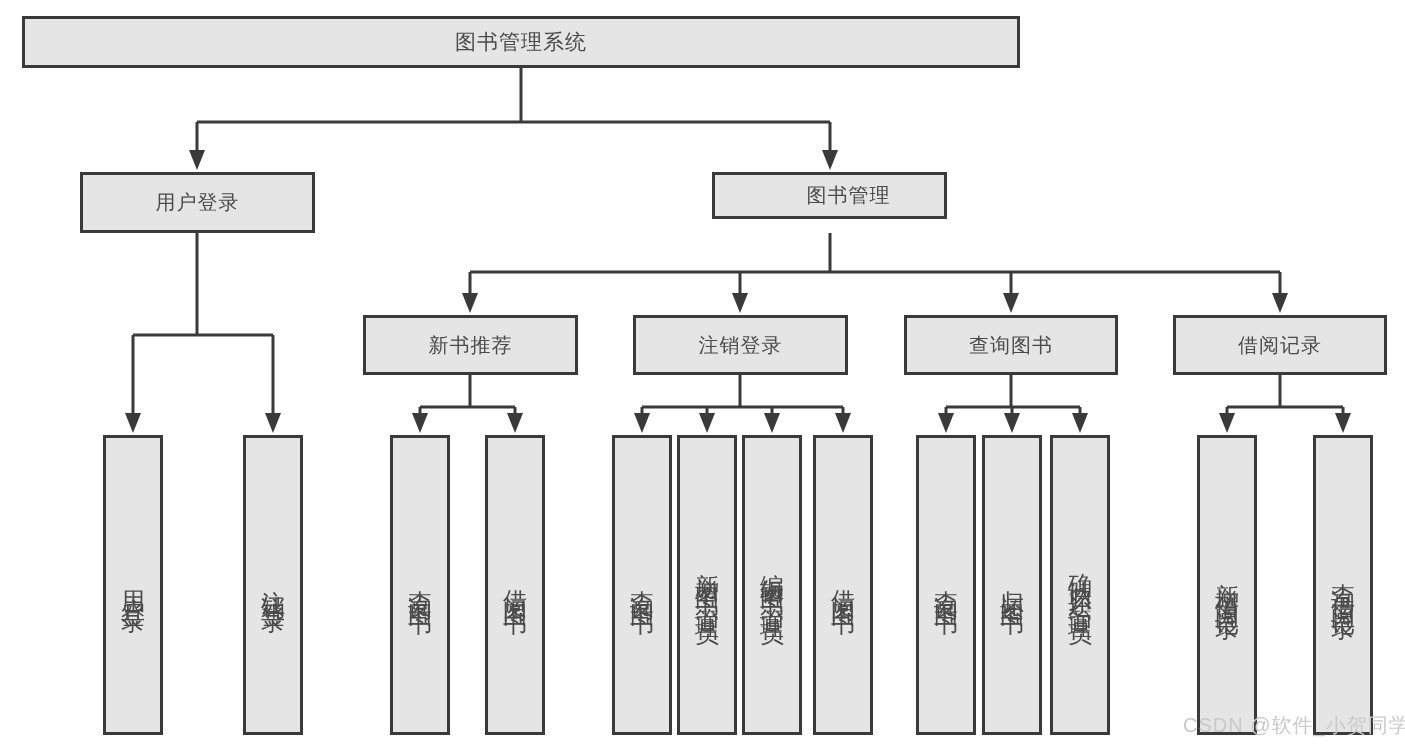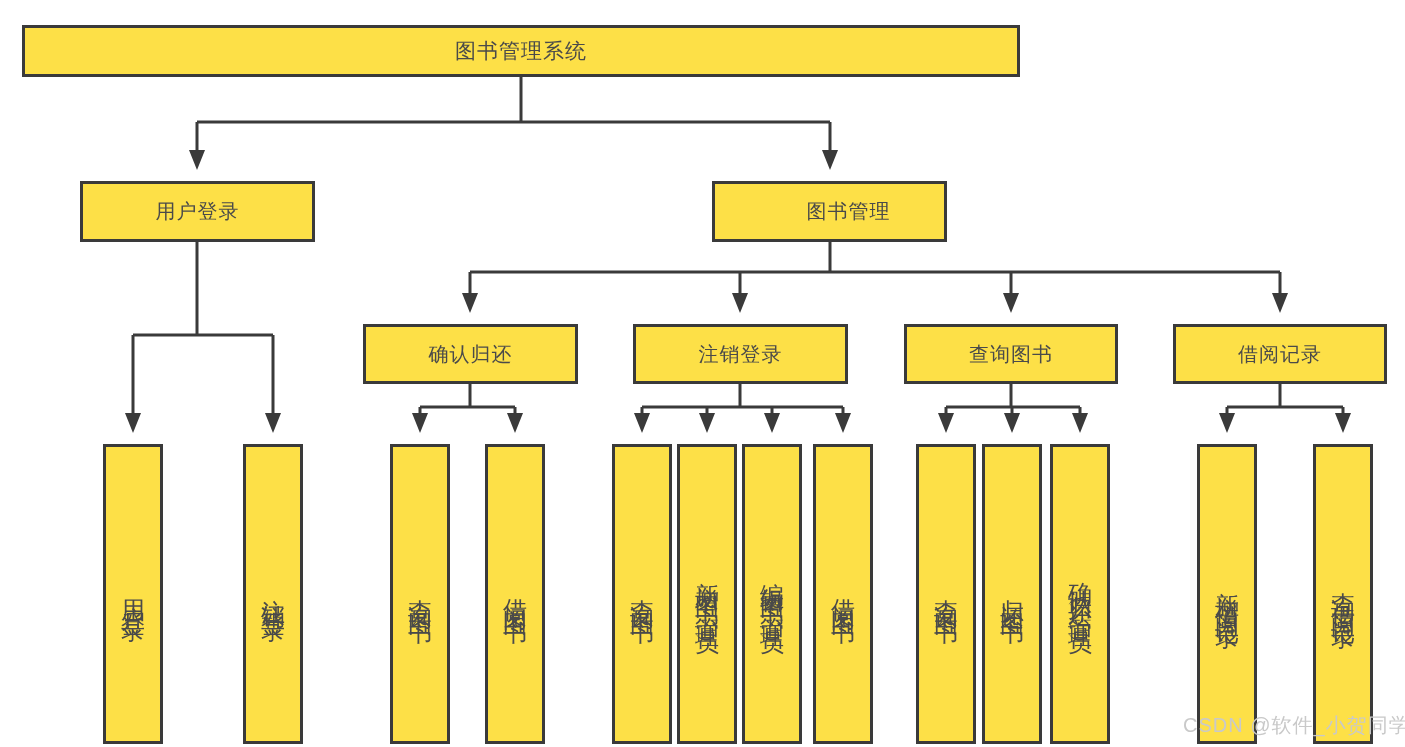--- a/index.html
+++ b/index.html
@@ -20,27 +20,26 @@
     left: 0;
     top: 0;
     width: 1405px;
     height: 747px;
     z-index: 1;
   }
   .node {
     position: absolute;
     box-sizing: border-box;
     border: 3px solid #3a3a3a;
-    background: #fde047;
+    background: #e5e5e5;
     display: flex;
     align-items: center;
     justify-content: center;
     color: #4a4a4a;
     z-index: 2;
-    margin-top: 9px;
   }
   .node .label {
     text-align: center;
     white-space: nowrap;
   }
   .node.h .label {
     font-size: 20px;
     letter-spacing: 1px;
   }
   .node.root .label {
@@ -98,25 +97,25 @@
       <polygon points="1219,413 1235,413 1227,433" fill="#3a3a3a"></polygon>
       <polygon points="1335,413 1351,413 1343,433" fill="#3a3a3a"></polygon>
     </svg>
   <div id="nodes">
       <div class="node h root" style="left: 22px; top: 16px; width: 998px; height: 52px; border-color: rgb(58, 58, 58); color: rgb(74, 74, 74);">
         <span class="label">图书管理系统</span>
       </div>
       <div class="node h" style="left: 80px; top: 172px; width: 235px; height: 61px; border-color: rgb(58, 58, 58); color: rgb(74, 74, 74);">
         <span class="label">用户登录</span>
       </div>
-      <div class="node h" style="left: 712px; top: 172px; width: 235px; height: 61px; border-color: rgb(58, 58, 58); color: rgb(74, 74, 74); padding-left: 38px;">
+      <div class="node h" style="left: 712px; top: 172px; width: 235px; height: 47px; border-color: rgb(58, 58, 58); color: rgb(74, 74, 74); padding-left: 38px;">
         <span class="label">图书管理</span>
       </div>
       <div class="node h" style="left: 363px; top: 315px; width: 215px; height: 60px; border-color: rgb(58, 58, 58); color: rgb(74, 74, 74);">
-        <span class="label">确认归还</span>
+        <span class="label">新书推荐</span>
       </div>
       <div class="node h" style="left: 633px; top: 315px; width: 215px; height: 60px; border-color: rgb(58, 58, 58); color: rgb(74, 74, 74);">
         <span class="label">注销登录</span>
       </div>
       <div class="node h" style="left: 904px; top: 315px; width: 214px; height: 60px; border-color: rgb(58, 58, 58); color: rgb(74, 74, 74);">
         <span class="label">查询图书</span>
       </div>
       <div class="node h" style="left: 1173px; top: 315px; width: 214px; height: 60px; border-color: rgb(58, 58, 58); color: rgb(74, 74, 74);">
         <span class="label">借阅记录</span>
       </div>

